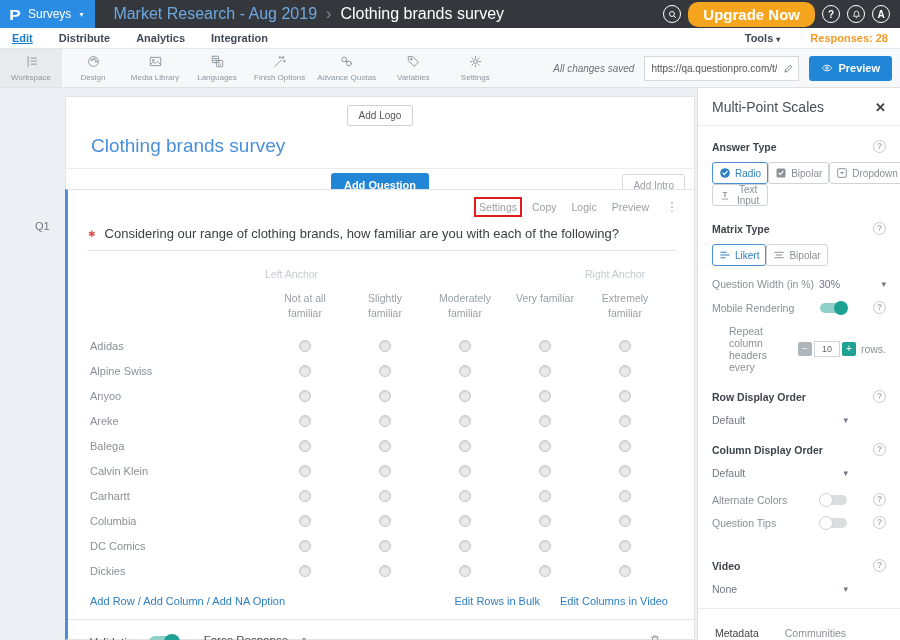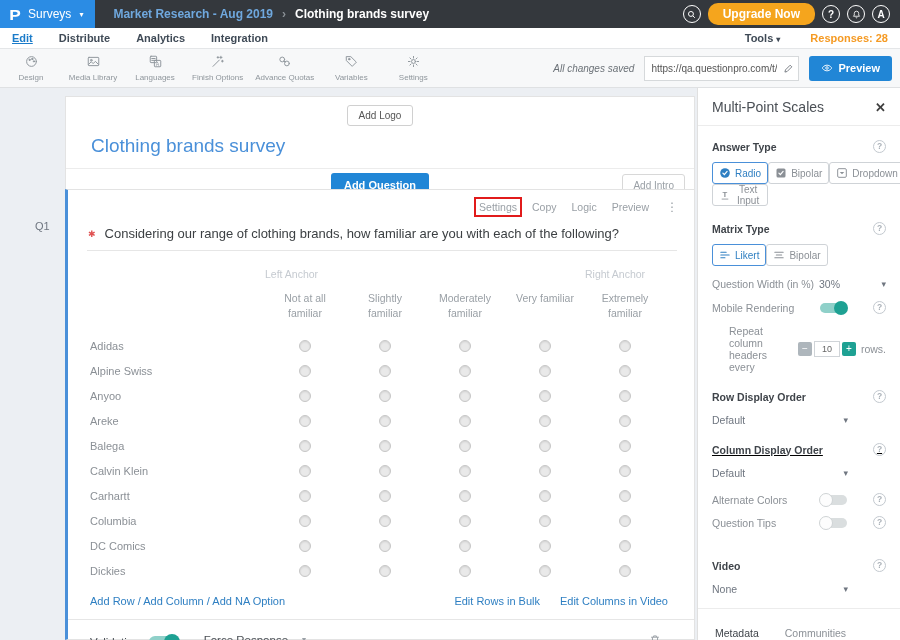--- a/index.html
+++ b/index.html
@@ -5,28 +5,28 @@
   * { margin:0; padding:0; box-sizing:border-box; }
   html,body { width:900px; height:640px; }
   body { font-family:"Liberation Sans", sans-serif; overflow:hidden; background:#eceff3; position:relative; }
 
   
   .topbar { height:28px; background:#34383d; display:flex; align-items:center; }
   .logo-block { background:#2b8ce4; height:28px; display:flex; align-items:center; padding:0 12px 0 10px; gap:8px; cursor:pointer; }
   .logo-glyph { color:#fff; font-weight:bold; font-size:15px; transform:scaleX(1.15); }
   .product { color:#fff; font-size:12px; }
   .caret-sm { color:#fff; font-size:8px; }
-  .breadcrumb { margin-left:18px; font-size:12px; display:flex; gap:9px; align-items:center;font-weight:bold; }
+  .breadcrumb { margin-left:18px; font-size:16px; display:flex; gap:9px; align-items:center; }
   .crumb-parent { color:#6fa8de; cursor:pointer; }
   .crumb-sep { color:#8a9096; }
   .crumb-current { color:#fff; }
   .topbar-right { margin-left:auto; display:flex; align-items:center; gap:7px; padding-right:10px; }
   .circle-btn { width:18px; height:18px; border:1px solid #fff; border-radius:50%; display:flex; align-items:center; justify-content:center; font-size:10px; color:#fff; font-weight:bold; cursor:pointer; background:transparent; }
   .circle-btn svg { width:11px; height:11px; }
-  .upgrade { background:#f5a51d; color:#fff; font-size:12px; font-weight:bold; padding:4px 15px; border-radius:10px; border:none; cursor:pointer; }
+  .upgrade { background:#f5a51d; color:#fff; font-size:15px; font-weight:bold; padding:4px 15px; border-radius:10px; border:none; cursor:pointer; }
 
   
   .navrow { height:20px; background:#fff; display:flex; align-items:center; font-size:11px; padding:0 12px; gap:26px; }
   .nav-tab { color:#3f4a56; font-weight:bold; cursor:pointer; }
   .nav-tab.active { color:#1a7bc9; text-decoration:underline; }
   .nav-right { margin-left:auto; display:flex; gap:30px; align-items:center; }
   .tools { color:#3f4a56; font-weight:bold; cursor:pointer; }
   .tools .dn { font-size:8px; }
   .responses { color:#f59a23; font-weight:bold; }
 
@@ -169,20 +169,27 @@
       <span class="nav-tab">Integration</span>
     </div>
   <div class="nav-right">
     <span class="tools"><span>Tools</span> <span class="dn">▾</span></span>
     <span class="responses">Responses: 28</span>
   </div>
 </div>
 
 <div class="toolbar">
   <div id="tool-items" style="display:flex;align-items:stretch;">
+      <div class="tool-item active">
+        <span class="ticon"><svg viewBox="0 0 20 20" fill="none" stroke="currentColor" stroke-width="1.3" stroke-linecap="round" stroke-linejoin="round">
+            <path d="M5.5 3.5v13"></path>
+            <path d="M9.5 5.5h7M9.5 9.5h7M9.5 13.5h7"></path>
+          </svg></span>
+        <span>Workspace</span>
+      </div>
       <div class="tool-item">
         <span class="ticon"><svg viewBox="0 0 20 20" fill="none" stroke="currentColor" stroke-width="1.3" stroke-linecap="round" stroke-linejoin="round">
             <circle cx="10" cy="10" r="6.5"></circle>
             <circle cx="7.4" cy="7.8" r="0.9" fill="currentColor"></circle>
             <circle cx="11" cy="6.6" r="0.9" fill="currentColor"></circle>
             <circle cx="13.3" cy="9.8" r="0.9" fill="currentColor"></circle>
           </svg></span>
         <span>Design</span>
       </div>
       <div class="tool-item">
@@ -514,21 +521,21 @@
 
   <div class="sec-row" style="margin-top:17px;">
     <span class="sec-label">Row Display Order</span>
     <span class="help">?</span>
   </div>
   <div class="dd-row">
     <span>Default</span>
     <span class="caret-dn">▾</span>
   </div>
 
-  <div class="sec-row" style="margin-top:17px;text-decoration:underline;">
+  <div class="sec-row" style="margin-top:17px;">
     <span class="sec-label">Column Display Order</span>
     <span class="help">?</span>
   </div>
   <div class="dd-row">
     <span>Default</span>
     <span class="caret-dn">▾</span>
   </div>
 
   <div class="gray-row" style="margin-top:14px;">
     <span style="flex:1">Alternate Colors</span>

